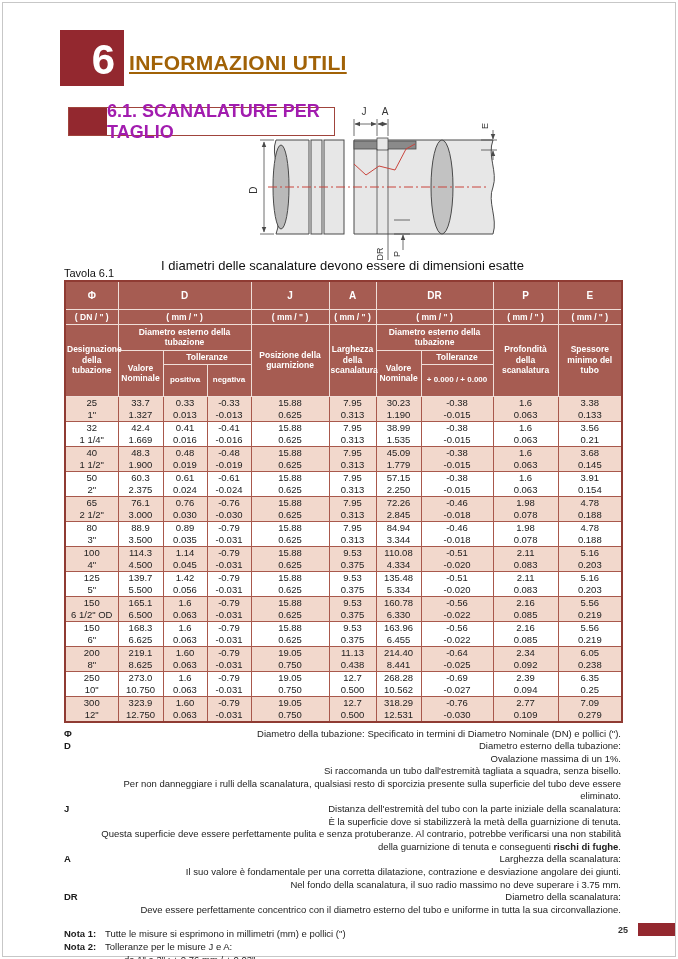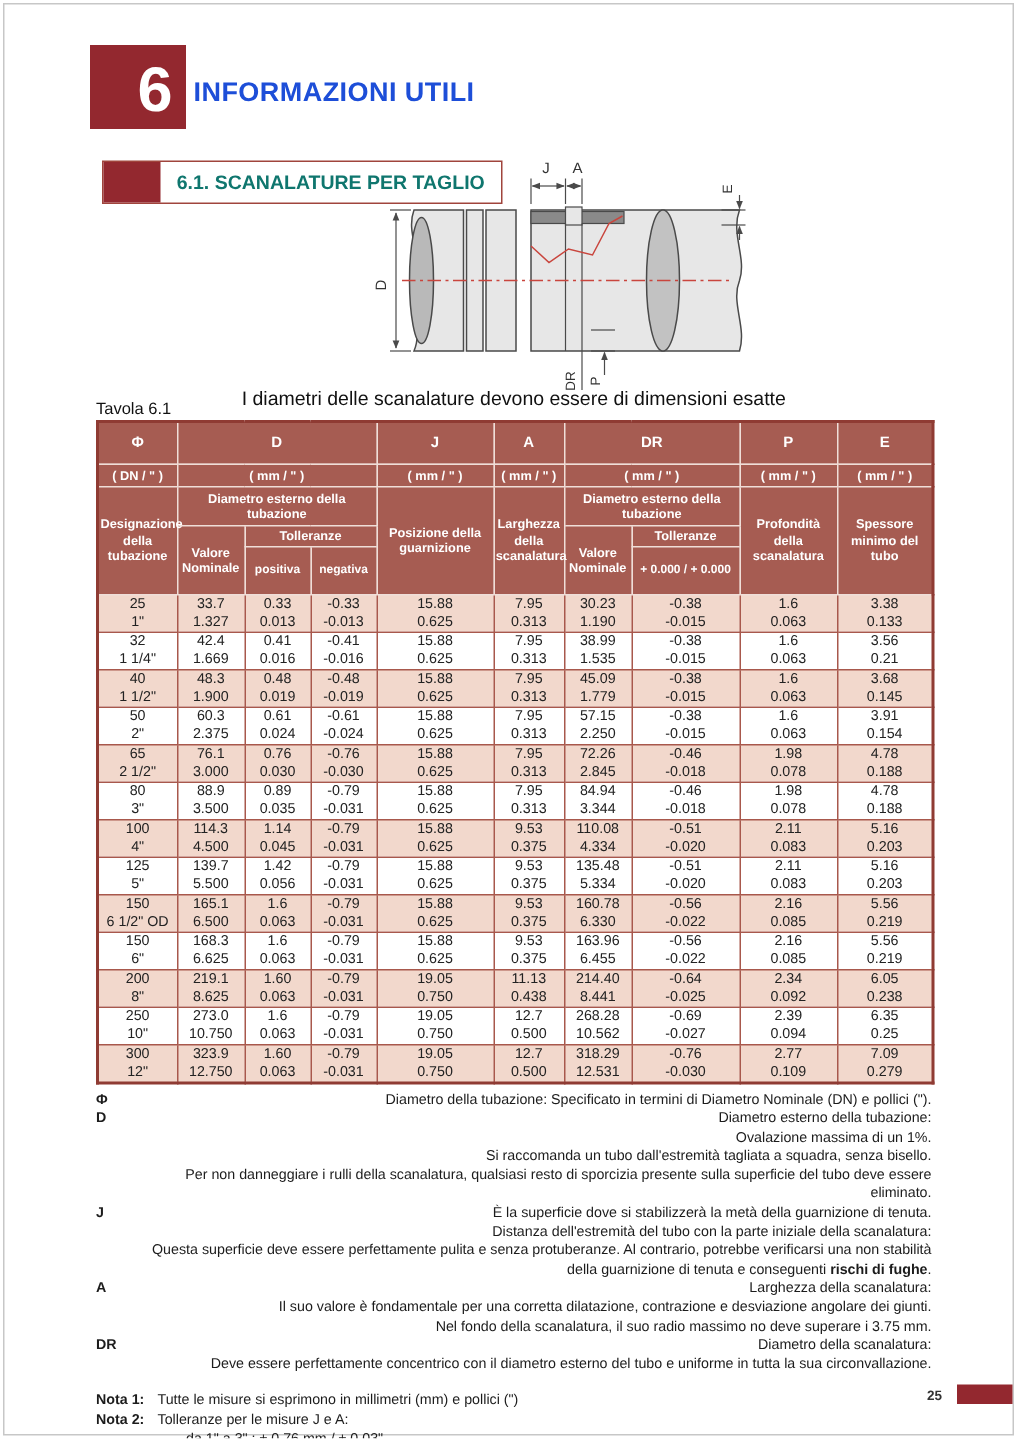--- a/index.html
+++ b/index.html
@@ -13,28 +13,28 @@
     --ink:#1c1c1c;
   }
   *{box-sizing:border-box;}
   body{margin:0;background:#fff;font-family:"Liberation Sans",sans-serif;color:var(--ink);}
   .page{position:relative;width:678px;height:959px;background:#fff;overflow:hidden;}
   .frame{position:absolute;inset:2px;border:1px solid #c7c7c7;pointer-events:none;}
 
   
   .chapter-box{position:absolute;left:60px;top:30px;width:64px;height:56px;background:var(--dark-red);color:#fff;
     font-size:42px;font-weight:bold;text-align:right;padding-right:9px;line-height:60px;}
-  .chapter-title{position:absolute;left:129px;top:51px;font-size:18px;font-weight:bold;color:#1d4ed8;letter-spacing:.3px;}
+  .chapter-title{position:absolute;left:129px;top:51px;font-size:21px;font-weight:bold;color:#a16207;letter-spacing:.3px;text-decoration:underline;}
   .logo{position:absolute;right:16px;top:33px;display:flex;align-items:center;}
   .logo-text{font-size:28px;font-weight:bold;color:var(--logo-green);letter-spacing:-.5px;}
 
   
   .section-box{position:absolute;left:68px;top:107px;width:267px;height:29px;border:1px solid #a0443c;display:flex;align-items:stretch;background:#fff;}
   .section-square{width:38px;background:var(--dark-red);}
-  .section-title{flex:1;display:flex;align-items:center;justify-content:center;font-weight:bold;font-size:13px;color:#0f766e;}
+  .section-title{flex:1;display:flex;align-items:center;justify-content:center;font-weight:bold;font-size:18px;color:#a21caf;}
 
   .diagram{position:absolute;left:246px;top:102px;width:254px;height:164px;}
 
   
   .content{position:absolute;left:64px;top:257px;width:557px;}
   .caption-row{position:relative;height:23px;}
   .tavola{position:absolute;left:0;bottom:1px;font-size:11px;color:#111;}
   .caption{position:absolute;left:0;right:0;top:1px;text-align:center;font-size:13px;color:#111;}
 
   table{border-collapse:collapse;width:557px;table-layout:fixed;border:2px solid #8f3b33;}
@@ -755,22 +755,22 @@
           <div class="fn-lines">
             <div class="fn-line">Diametro esterno della tubazione:</div>
             <div class="fn-line sub">Ovalazione massima di un 1%.</div>
             <div class="fn-line sub">Si raccomanda un tubo dall'estremità tagliata a squadra, senza bisello.</div>
             <div class="fn-line sub">Per non danneggiare i rulli della scanalatura, qualsiasi resto di sporcizia presente sulla superficie del tubo deve essere eliminato.</div>
           </div>
         </div>
         <div class="footnote">
           <span class="fn-symbol">J</span>
           <div class="fn-lines">
+            <div class="fn-line">Distanza dell'estremità del tubo con la parte iniziale della scanalatura:</div>
             <div class="fn-line sub">È la superficie dove si stabilizzerà la metà della guarnizione di tenuta.</div>
-            <div class="fn-line">Distanza dell'estremità del tubo con la parte iniziale della scanalatura:</div>
             <div class="fn-line sub"><span>Questa superficie deve essere perfettamente pulita e senza protuberanze. Al contrario, potrebbe verificarsi una non stabilità della guarnizione di tenuta e conseguenti </span><b>rischi di fughe</b><span>.</span></div>
           </div>
         </div>
         <div class="footnote">
           <span class="fn-symbol">A</span>
           <div class="fn-lines">
             <div class="fn-line">Larghezza della scanalatura:</div>
             <div class="fn-line sub">Il suo valore è fondamentale per una corretta dilatazione, contrazione e desviazione angolare dei giunti.</div>
             <div class="fn-line sub">Nel fondo della scanalatura, il suo radio massimo no deve superare i 3.75 mm.</div>
           </div>

